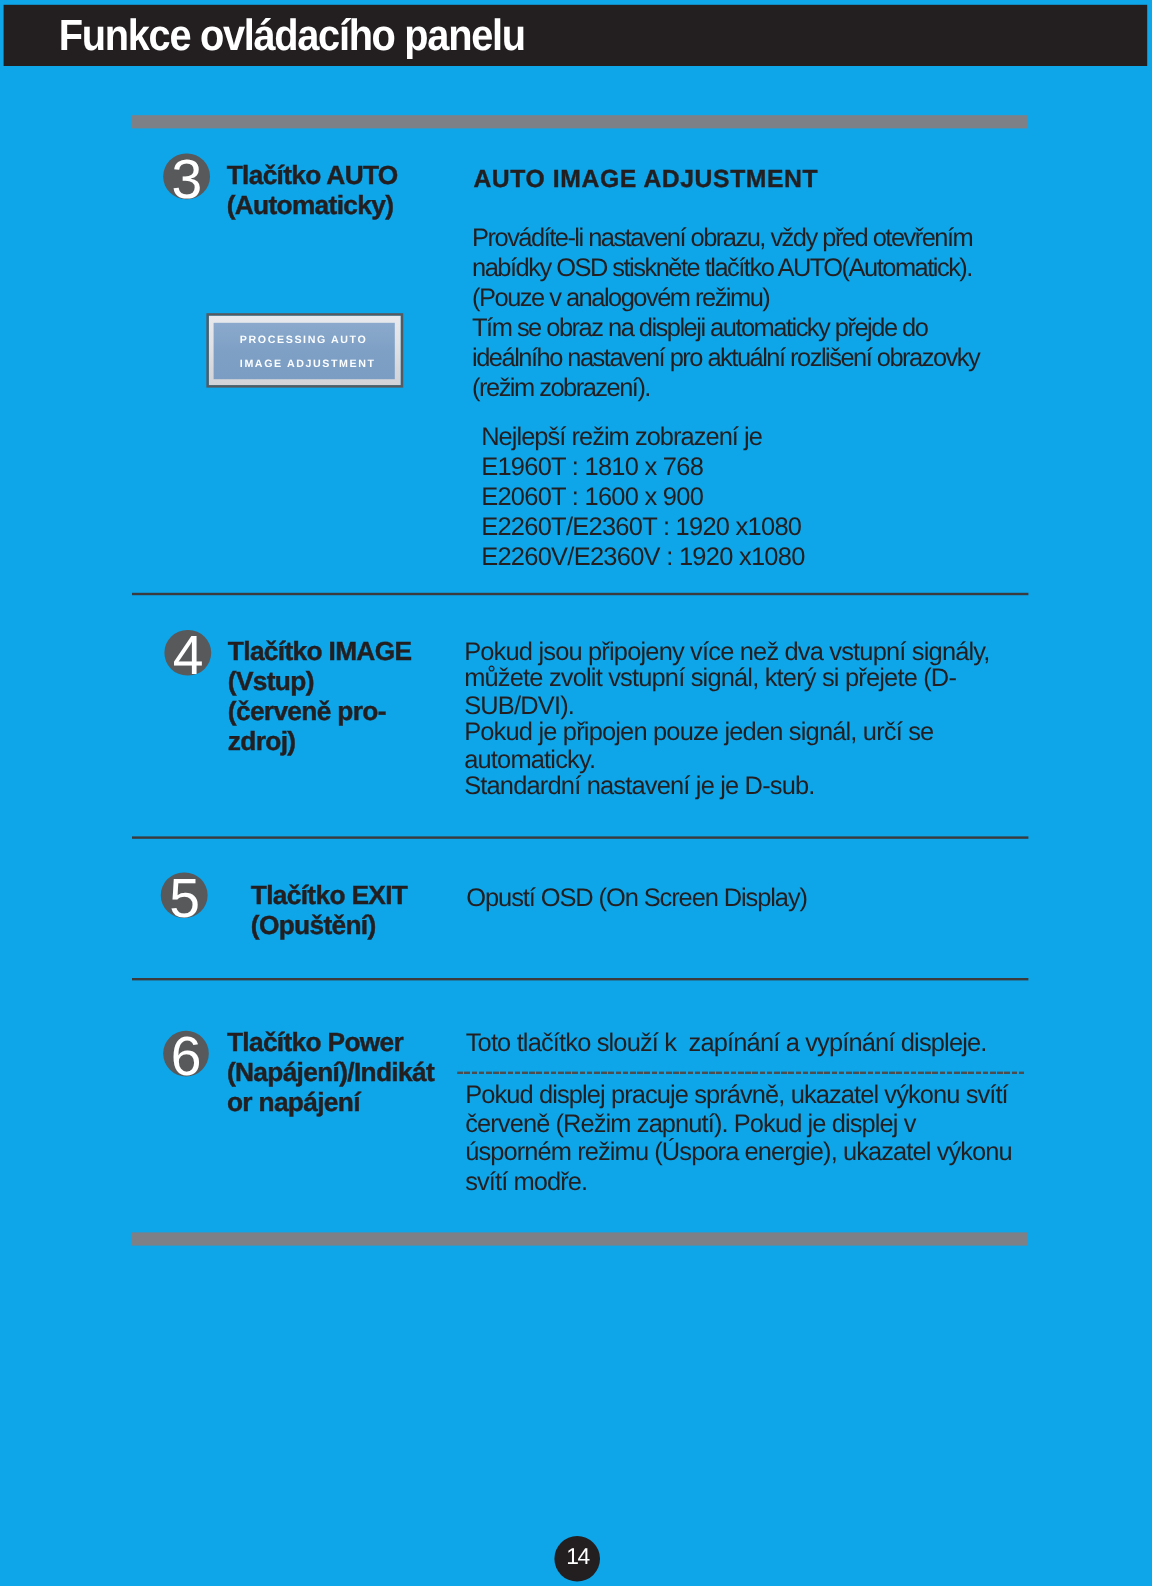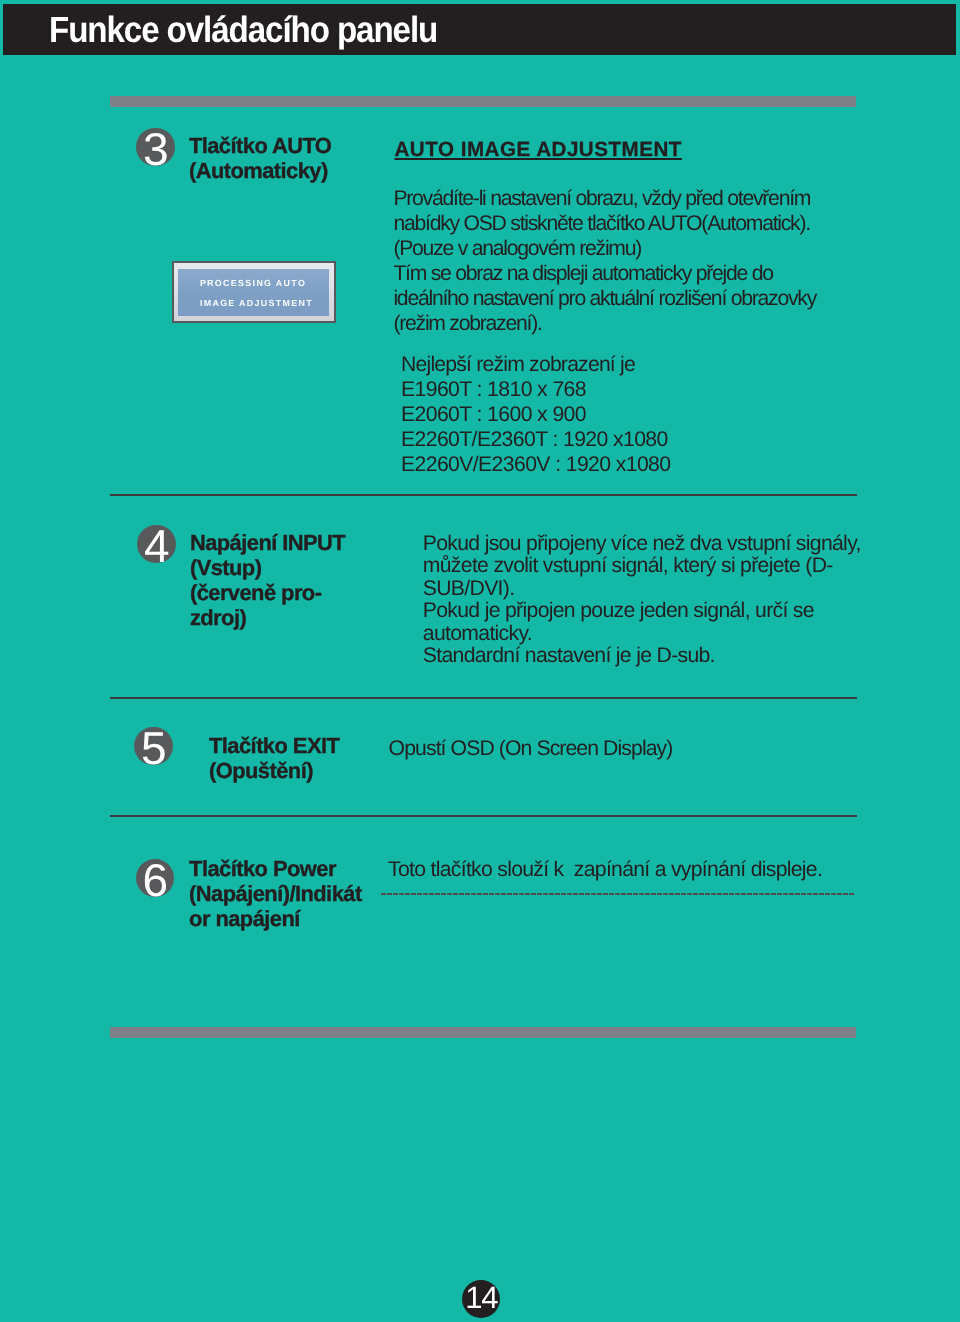--- a/index.html
+++ b/index.html
@@ -1,19 +1,19 @@
 <!DOCTYPE html>
 <html><head>
 <meta charset="utf-8">
 <style>
   html,body{margin:0;padding:0;}
   body{width:960px;height:1322px;background:#ffffff;
        font-family:"Liberation Sans",sans-serif;color:#231f20;
        -webkit-font-smoothing:antialiased;text-rendering:geometricPrecision;}
-  .page{position:relative;width:960px;height:1322px;overflow:hidden;background:#14b8a6;}
+  .page{position:relative;width:960px;height:1322px;overflow:hidden;background:#0ea5e9;}
 
   
   .hdr{position:absolute;left:3px;top:3.6px;width:953px;height:51.2px;background:#231f20;}
   .hdr-title{position:absolute;left:46px;top:8.8px;font-size:36.5px;font-weight:700;
              line-height:36.5px;letter-spacing:-1.2px;
              color:#ffffff;white-space:nowrap;transform:scaleX(0.908);transform-origin:0 0;}
 
   
   .gbar{position:absolute;left:110px;width:746px;height:11.3px;background:#7e8087;}
   .rule{position:absolute;left:110px;width:747px;height:2px;background:#3b3b3d;}
@@ -24,45 +24,45 @@
   .num span{display:block;position:absolute;left:0;width:100%;font-size:46px;
             line-height:46px;top:-2px;letter-spacing:-0.5px;}
 
   .lcol{position:absolute;font-weight:700;font-size:21.9px;line-height:25px;
         letter-spacing:-0.55px;color:#231f20;
         -webkit-text-stroke:0.35px #231f20;}
   .rcol{position:absolute;font-size:21.2px;line-height:24.9px;color:#231f20;
         letter-spacing:-1.25px;}
   .rcol>div{white-space:pre;}
   .rcol .bold{font-weight:700;font-size:20.6px;letter-spacing:0.5px;-webkit-text-stroke:0.3px #231f20;}
-  .lh22{line-height:22.4px;letter-spacing:-0.68px;margin-left:36px;}
+  .lh22{line-height:22.4px;letter-spacing:-0.68px;}
   .lh24{line-height:24.1px;letter-spacing:-0.75px;}
   .lh25{line-height:25.1px;letter-spacing:-0.6px;}
   .lh25 .thin{letter-spacing:-0.8px;}
-  .rc-bold{line-height:25.7px;text-decoration:underline;}
+  .rc-bold{line-height:25.7px;}
   .ls05{letter-spacing:-0.9px;}
   .ls024{letter-spacing:-0.7px;}
 
   
   .osd{position:absolute;left:171.6px;top:261.2px;width:164px;height:62px;
        box-sizing:border-box;border:2.1px solid #58595d;
        background:linear-gradient(180deg,#e7e9ed 0%,#e0e2e7 40%,#d6d8de 75%,#d1d3d9 100%);}
   .osd-inner{position:absolute;left:4.6px;top:5.7px;width:151px;height:47.1px;
              background:linear-gradient(180deg,#8aa9cc 0%,#7fa0c5 50%,#7c9dc3 100%);text-decoration:underline;}
   .osd-line{position:absolute;left:21.7px;color:#fbfdff;white-space:nowrap;
             font-size:8.9px;font-weight:700;letter-spacing:1.33px;line-height:8.9px;}
 
   
   .dash{position:absolute;height:1.9px;
         background:repeating-linear-gradient(90deg,#4d4d4f 0 4.7px,rgba(0,0,0,0) 4.7px 6px);}
 
   
   .pnum{position:absolute;left:461.7px;top:1279.5px;width:38px;height:38px;border-radius:50%;
         background:#231f20;color:#fff;text-align:center;}
-  .pnum span{display:block;position:absolute;left:0;width:100%;font-size:31px;
+  .pnum span{display:block;position:absolute;left:0;width:100%;font-size:19px;
              line-height:23.3px;top:6.2px;font-weight:400;letter-spacing:-1.3px;
              padding-left:1px;box-sizing:border-box;}
 </style>
 </head>
 <body>
 
 <div class="page">
 
   <div class="hdr">
     <div class="hdr-title">Funkce ovládacího panelu</div>
@@ -108,21 +108,21 @@
     <div>E1960T : 1810 x 768</div>
     <div>E2060T : 1600 x 900</div>
     <div>E2260T/E2360T : 1920 x1080</div>
     <div>E2260V/E2360V : 1920 x1080</div>
   </div>
 
   <div class="num" style="left:137.3px;top:524.6px">
     <span>4</span>
   </div>
   <div class="lcol" style="left:189.9px;top:530.1px;width:190px">
-    <div>Napájení INPUT</div>
+    <div>Tlačítko IMAGE</div>
     <div>(Vstup)</div>
     <div>(červeně pro-</div>
     <div>zdroj)</div>
   </div>
   <div class="rcol lh22" style="left:386.8px;top:533px;width:500px">
     <div>Pokud jsou připojeny více než dva vstupní signály,</div>
     <div>můžete zvolit vstupní signál, který si přejete (D-</div>
     <div>SUB/DVI).</div>
     <div>Pokud je připojen pouze jeden signál, určí se</div>
     <div>automaticky.</div>
@@ -145,18 +145,24 @@
   </div>
   <div class="lcol" style="left:189.1px;top:855.9px;width:195px">
     <div>Tlačítko Power</div>
     <div>(Napájení)/Indikát</div>
     <div>or napájení</div>
   </div>
   <div class="rcol ls024" style="left:388.1px;top:858.3px;width:500px">
     <div>Toto tlačítko slouží k  zapínání a vypínání displeje.</div>
   </div>
   <div class="dash" style="left:381.1px;top:892.9px;width:474px"></div>
+  <div class="rcol lh24" style="left:387.7px;top:901.3px;width:500px">
+    <div>Pokud displej pracuje správně, ukazatel výkonu svítí</div>
+    <div>červeně (Režim zapnutí). Pokud je displej v</div>
+    <div>úsporném režimu (Úspora energie), ukazatel výkonu</div>
+    <div>svítí modře.</div>
+  </div>
 
   <div class="pnum">
     <span>14</span>
   </div>
 
 </div>
 
 </body></html>

